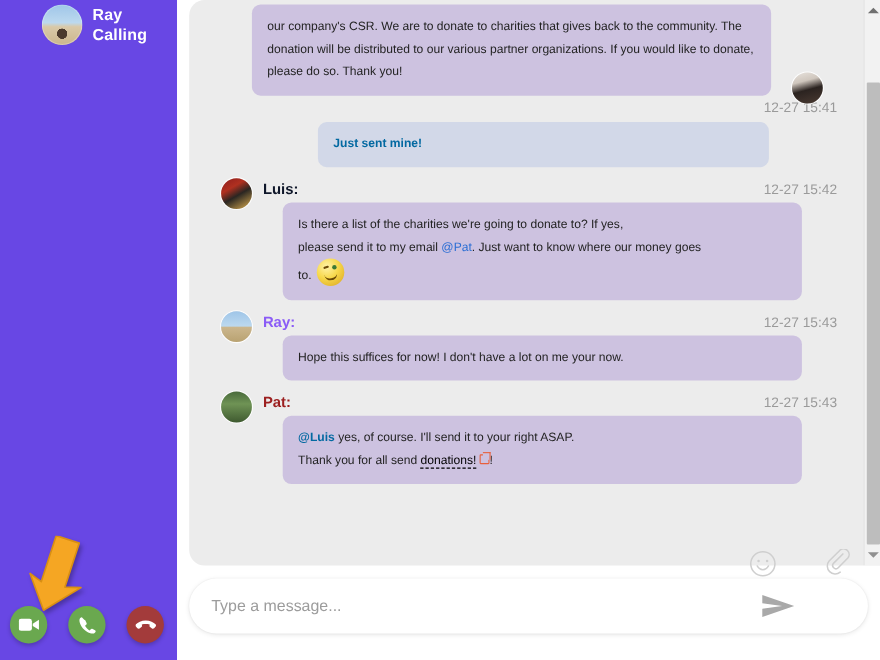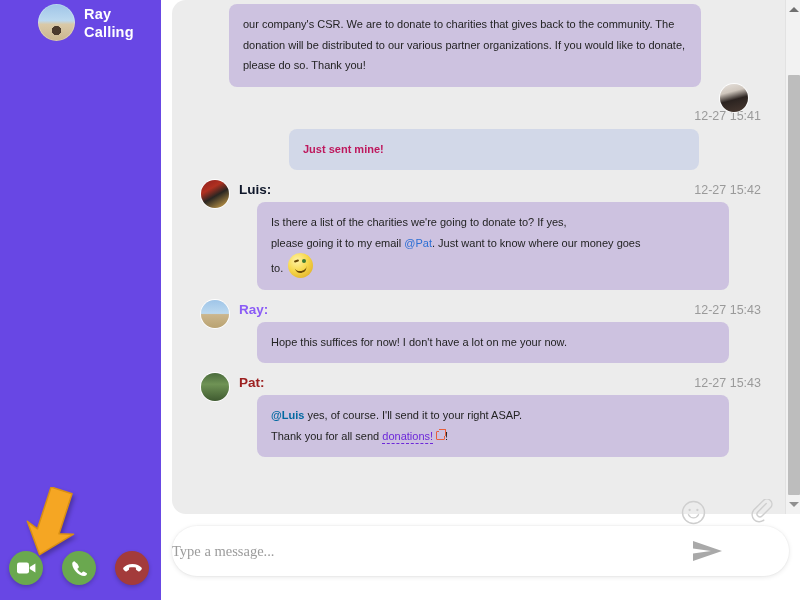--- a/index.html
+++ b/index.html
@@ -131,29 +131,29 @@
     width: fit-content; max-width: 472px;
   }
   .bubble.other {
     background: #cdc2e0;
     margin-left: 85px;
   }
   .bubble.own {
     background: #d2d8e8;
     margin-left: 117px;
     font-weight: bold;
-    color: #be185d;
+    color: #0369a1;
     min-width: 410px;
   }
   .bubble.wide { min-width: 472px; }
 
   .mention { color: #2d6fd4; }
   .mention-blue { color: #0369a1; font-weight: bold; }
   .ext-link {
-    color: #6d28d9; text-decoration: underline; text-decoration-style: dashed;
+    color: #000000; text-decoration: underline; text-decoration-style: dashed;
     text-underline-offset: 3px;
   }
   .ext-icon {
     display: inline-block; width: 9px; height: 9px; margin-left: 3px;
     border: 1px solid #e8603c; position: relative; top: 0px; border-radius: 1px;
   }
   .ext-icon::after {
     content: ""; position: absolute; right: -2px; top: -3px;
     width: 6px; height: 6px; border-top: 1px solid #e8603c; border-right: 1px solid #e8603c;
     background: #cdc2e0;
@@ -179,22 +179,22 @@
   .input-bar {
     position: absolute; left: 11px; top: 526px;
     width: 617px; height: 50px;
     background: #ffffff;
     border-radius: 25px;
     box-shadow: 0 1px 5px rgba(0,0,0,.10), 0 0 0 1px rgba(0,0,0,.02);
     display: flex; align-items: center;
   }
   .msg-input {
     border: none; outline: none; background: transparent;
-    flex: 1;
-    font-family: Liberation Serif, serif;
+    margin-left: 20px; flex: 1;
+    font-family: Liberation Sans, sans-serif;
     font-size: 14.5px; color: #333;
   }
   .msg-input::placeholder { color: #9c9c9c; }
   .send-btn {
     width: 46px; height: 40px; margin-right: 58px;
     display: flex; align-items: center; justify-content: center;
     background: transparent; border: none;
   }
 </style>
 </head>
@@ -242,37 +242,37 @@
 
   <div class="chat-wrap">
 
     <div class="messages-panel">
       <div class="messages-scroll">
 
         <div class="msg" style="padding-top:4px;">
           <div class="bubble other wide" style="margin-left:57px;">our company's CSR. We are to donate to charities that gives back to the community. The donation will be distributed to our various partner organizations. If you would like to donate, please do so. Thank you!</div>
         </div>
 
-        <div class="msg" style="margin-top:19px;">
+        <div class="msg" style="margin-top:1px;">
           <div class="meta-row">
             <span class="time">12-27 15:41</span>
           </div>
           <div class="msg-avatar av-me" style="left:548px; top:-22px;"></div>
           <div class="bubble own" style="margin-top:1px;">Just sent mine!</div>
         </div>
 
         <div class="msg" style="margin-top:10px;">
           <div class="msg-avatar av-luis" style="top:0px;"></div>
           <div class="meta-row">
             <span class="sender luis">Luis:</span>
             <span class="time">12-27 15:42</span>
           </div>
           <div class="bubble other wide">
             <span>Is there a list of the charities we're going to donate to? If yes,</span><br>
-            <span>please going it to my email </span><span class="mention">@Pat</span><span>. Just want to know where our money goes</span><br>
+            <span>please send it to my email </span><span class="mention">@Pat</span><span>. Just want to know where our money goes</span><br>
             <span>to.</span><span class="emoji-wink"><span class="eye-l"></span><span class="eye-r"></span><span class="mouth"></span></span>
           </div>
         </div>
 
         <div class="msg" style="margin-top:10px;">
           <div class="msg-avatar av-ray" style="top:0px;"></div>
           <div class="meta-row">
             <span class="sender ray">Ray:</span>
             <span class="time">12-27 15:43</span>
           </div>

